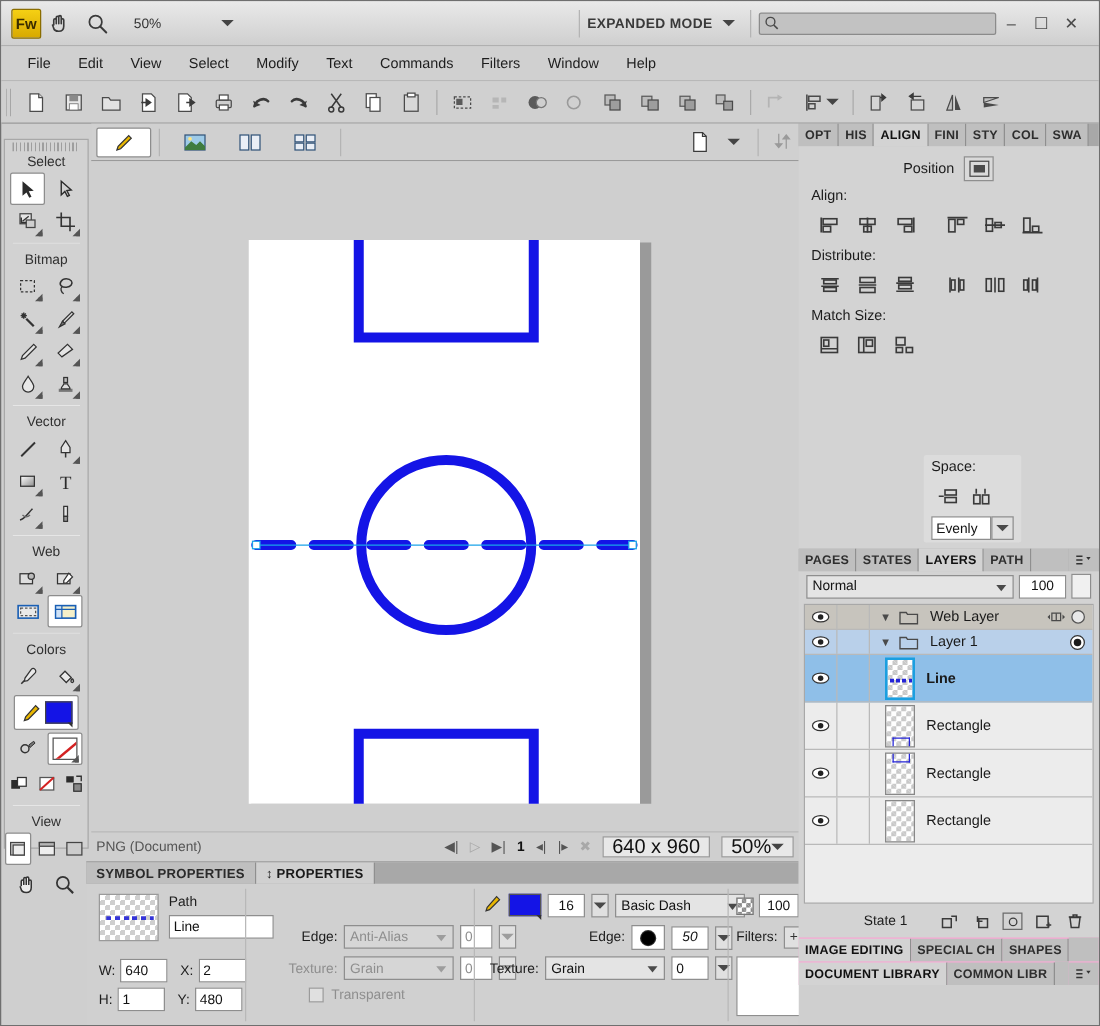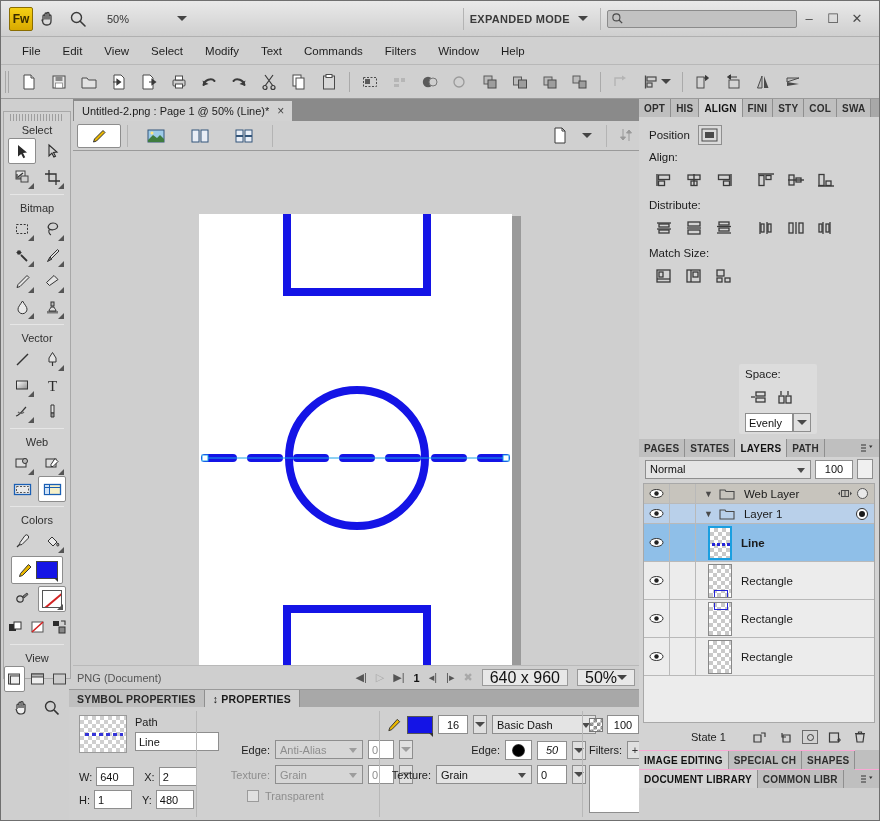--- a/index.html
+++ b/index.html
@@ -752,26 +752,20 @@
       <div class="tool">
         <svg width="18" height="18" viewBox="0 0 18 18">
             <circle cx="7.3" cy="7.3" r="4.8" fill="none" stroke="#333" stroke-width="1.4"></circle>
             <line x1="11" y1="11" x2="15.5" y2="15.5" stroke="#333" stroke-width="1.7"></line>
           </svg>
       </div>
     </div>
   </div>
 
   <div class="docarea">
-    <div class="doctabbar">
-      <div class="doctab">
-        <span>Untitled-2.png : Page 1 @  50% (Line)*</span>
-        <span class="x">×</span>
-      </div>
-    </div>
 
     <div class="docsubbar">
       <div class="view-btn sel">
         <svg width="20" height="18" viewBox="0 0 20 18">
             <path d="M14 3.5 16 5.5 7.5 14l-3 1 1-3z" fill="#e8b600" stroke="#333"></path>
           </svg>
       </div>
       <div class="tb-sep"></div>
       <div class="view-btn">
         <svg width="20" height="16" viewBox="0 0 20 16">
@@ -909,21 +903,21 @@
         <span class="spin">
             <span class="caret-dn" style="border-top-color:#9d9d9d"></span>
           </span>
       </div>
       <div style="position:absolute;left:178px;top:83px;display:flex;align-items:center;gap:6px">
         <span style="width:12px;height:12px;background:#e0e0e0;border:1px solid #9b9b9b"></span>
         <span class="lbl dim">Transparent</span>
       </div>
       <div style="position:absolute;left:310px;top:4px;width:1px;height:106px;background:#b8b8b8"></div>
 
-      <div style="position:absolute;left:317px;top:8px;display:flex;align-items:center;gap:5px">
+      <div style="position:absolute;left:317px;top:8px;display:flex;gap:5px">
         <span>
           <svg width="16" height="16" viewBox="0 0 17 17">
               <path d="M12 2.5 14.5 5 6 13.5 3 14.5 4 11.5z" fill="#e8b600" stroke="#333"></path>
             </svg>
         </span>
         <span class="bluechip"></span>
         <input class="tinput" style="width: 30px; text-align: center;" value="16">
         <span class="spin">
             <span class="caret-dn" style="border-top-color:#4a4a4a"></span>
           </span>
@@ -976,21 +970,21 @@
       <div class="ptab">OPT</div>
       <div class="ptab">HIS</div>
       <div class="ptab active">ALIGN</div>
       <div class="ptab">FINI</div>
       <div class="ptab">STY</div>
       <div class="ptab">COL</div>
       <div class="ptab">SWA</div>
     </div>
 
     <div class="align-body">
-      <div style="display:flex;align-items:center;justify-content:flex-start;gap:8px">
+      <div style="display:flex;align-items:center;justify-content:center;gap:8px">
         <span class="lbl" style="font-size:11.5px">Position</span>
         <span style="width:24px;height:20px;background:#dadada;border:1px solid #8f8f8f;display:flex;align-items:center;justify-content:center">
           <svg width="17" height="14" viewBox="0 0 17 14">
               <rect x="1" y="1" width="15" height="12" fill="none" stroke="#4a4a4a"></rect>
               <rect x="4" y="4" width="9" height="6" fill="#4a4a4a"></rect>
             </svg>
         </span>
       </div>
 
       <div class="row-lbl">Align:</div>

